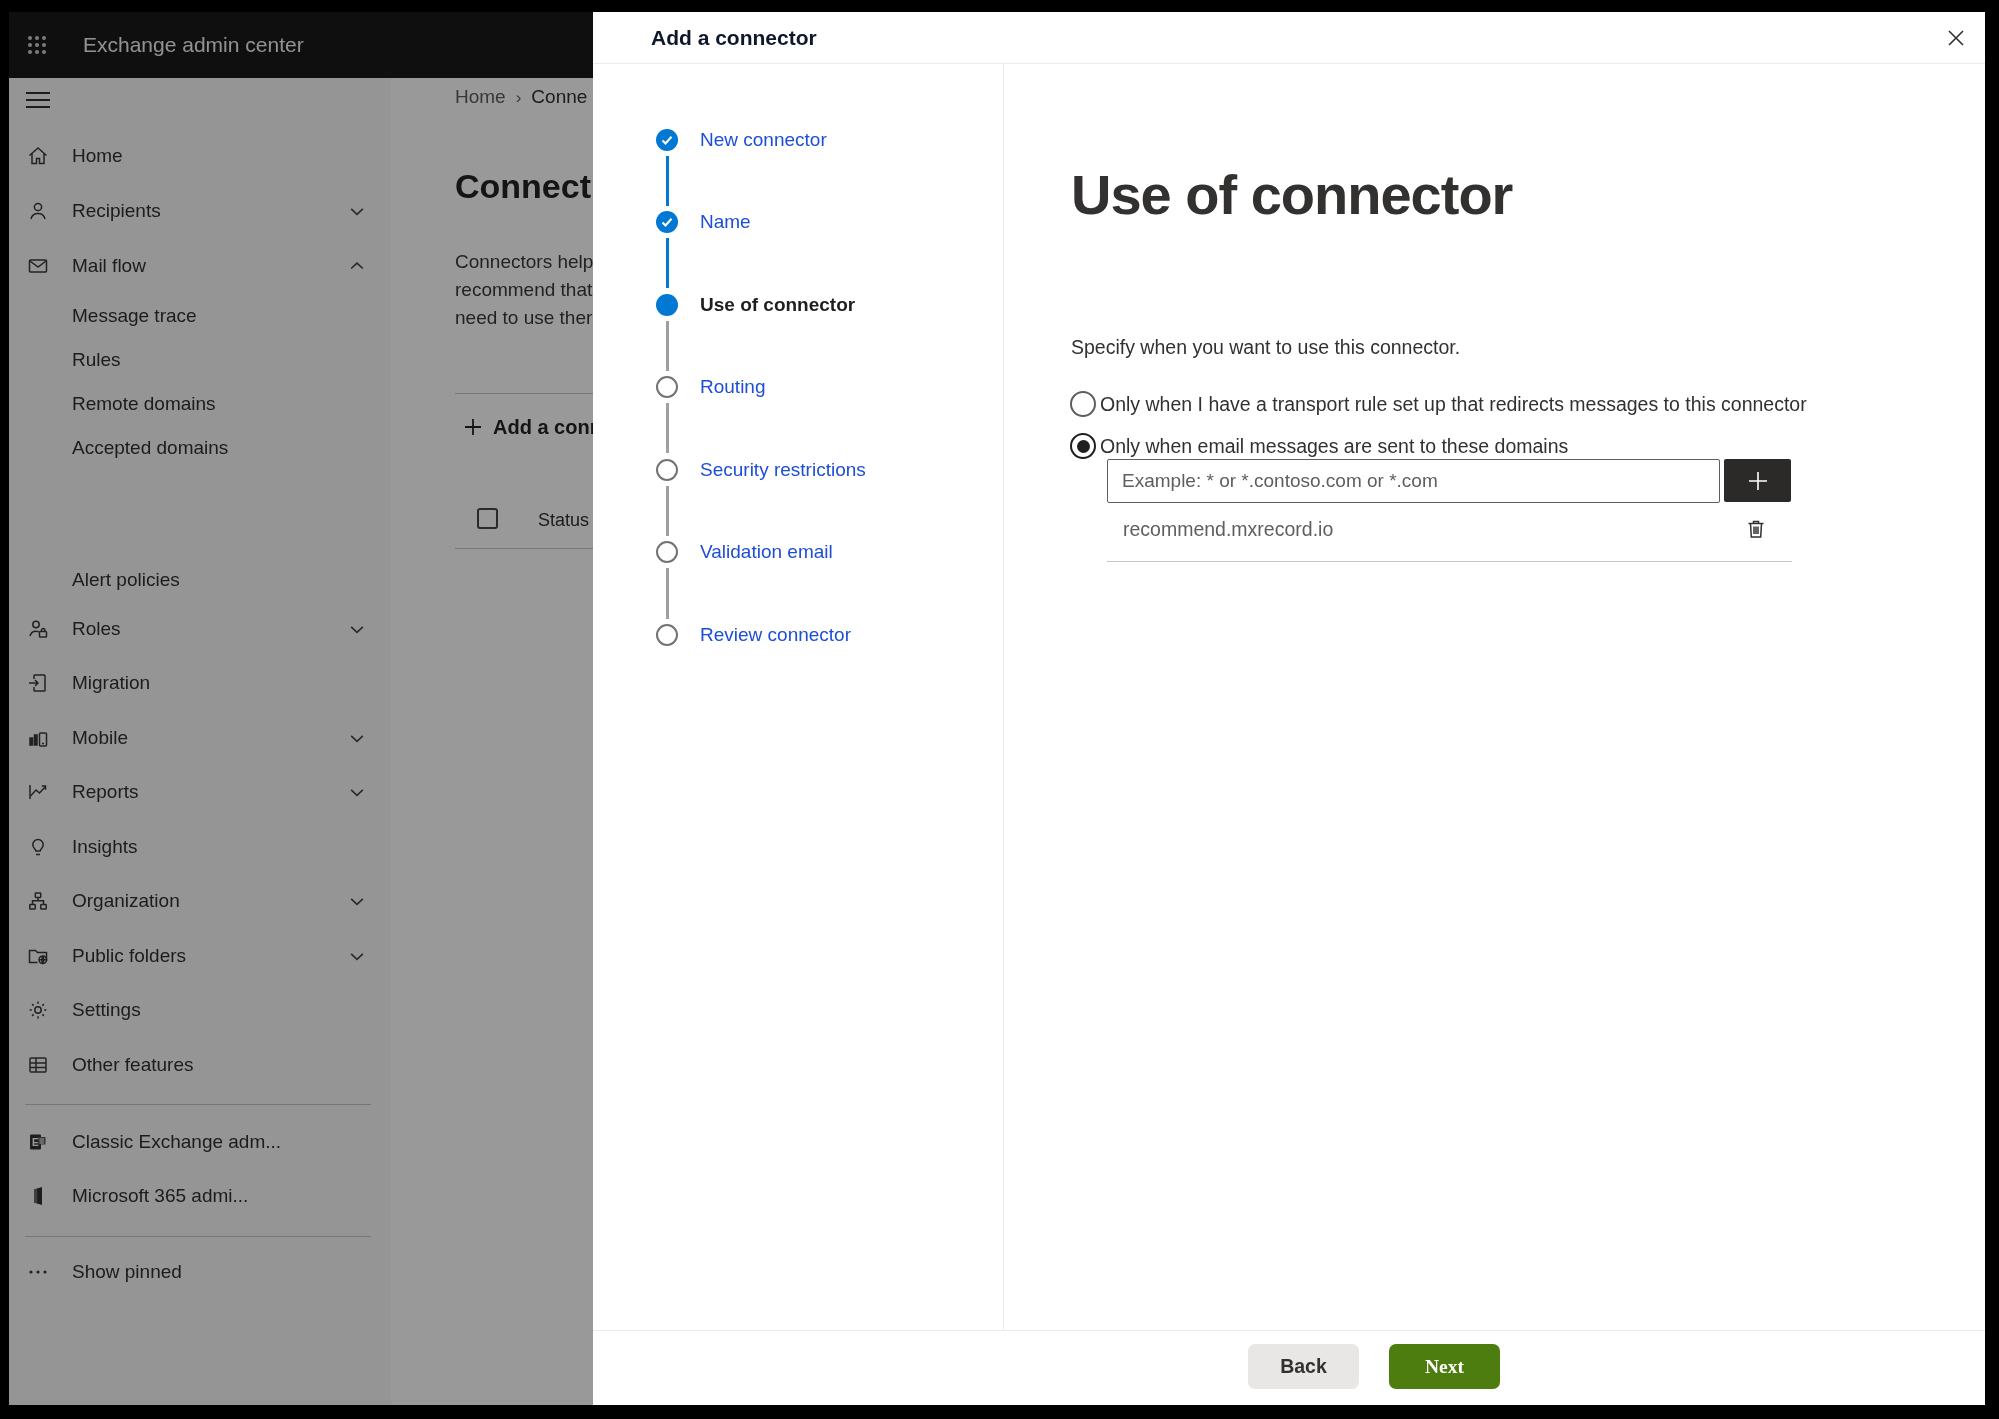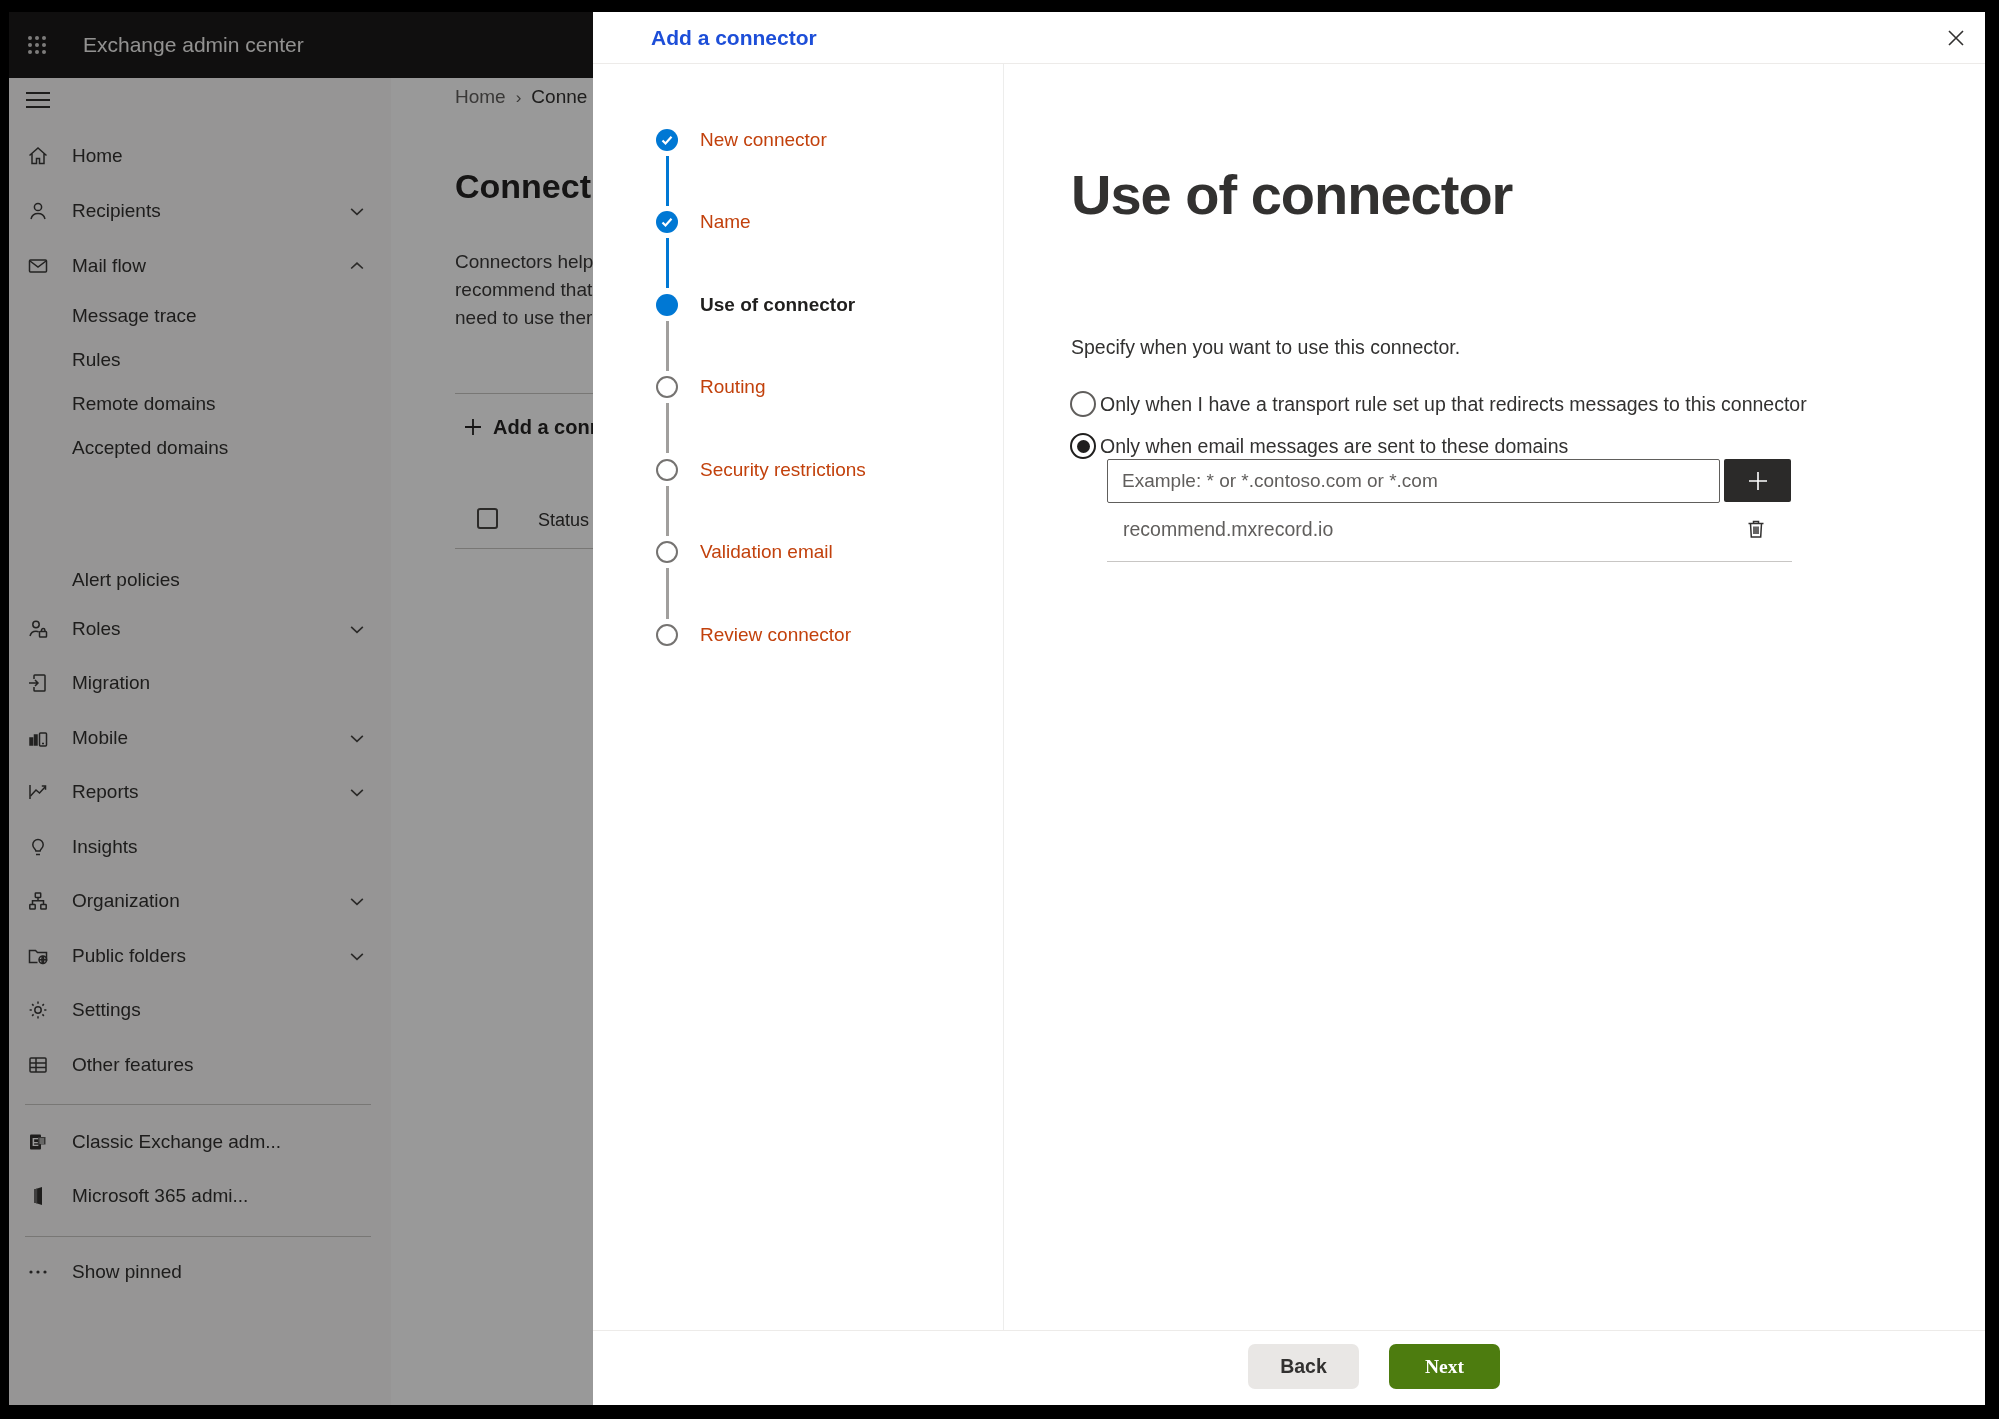--- a/index.html
+++ b/index.html
@@ -41,30 +41,30 @@
   .bg-check { position:absolute; left:468px; top:496px; width:21px; height:21px; border:2px solid #484644; border-radius:3px; background:transparent; }
   .bg-status { position:absolute; left:529px; top:498px; font-size:18px; color:#323130; }
   .bg-div2 { position:absolute; left:446px; top:536px; width:300px; height:1px; background:#c8c6c4; }
 
   
   .dim { position:absolute; inset:0; background:rgba(0,0,0,0.40); z-index:5; }
 
   
   .modal { position:absolute; left:584px; top:0; width:1392px; height:1393px; background:#fff; z-index:10; }
   .m-header { position:absolute; left:0; top:0; width:1392px; height:52px; border-bottom:1px solid #edebe9; }
-  .m-title { position:absolute; left:58px; top:0; line-height:52px; font-size:21px; font-weight:bold; color:#1d4ed8; }
+  .m-title { position:absolute; left:58px; top:0; line-height:52px; font-size:21px; font-weight:bold; color:#0f172a; }
   .m-close { position:absolute; left:1349px; top:12px; width:28px; height:28px; cursor:pointer; }
 
   .wiz-divider { position:absolute; left:410px; top:52px; width:1px; height:1266px; background:#ededec; }
 
   .step-circle { position:absolute; left:63px; width:22px; height:22px; border-radius:50%; }
   .step-circle.done, .step-circle.current { background:#0078d4; }
   .step-circle.todo { background:#fff; border:2.5px solid #757371; }
   .step-circle svg { display:block; margin:4px auto 0; }
-  .step-label { position:absolute; left:107px; transform:translateY(-50%); font-size:19px; color:#c2410c; white-space:nowrap; }
+  .step-label { position:absolute; left:107px; transform:translateY(-50%); font-size:19px; color:#1d4ed8; white-space:nowrap; }
   .step-label.current { font-weight:bold; color:#201f1e; }
   .step-line { position:absolute; left:72.5px; width:3px; }
   .step-line.blue { background:#0078d4; }
   .step-line.gray { background:#a19f9d; }
 
   .p-heading { position:absolute; left:478px; top:150px; font-size:56px; font-weight:bold; color:#323130; letter-spacing:-1px; white-space:nowrap; }
   .p-instruction { position:absolute; left:478px; top:324px; font-size:19.5px; color:#323130; }
 
   .opt-row { position:absolute; left:477px; height:26px; display:flex; align-items:center; cursor:pointer; }
   .radio { width:26px; height:26px; border-radius:50%; border:2px solid #605e5c; background:#fff; flex:none; position:relative; }

